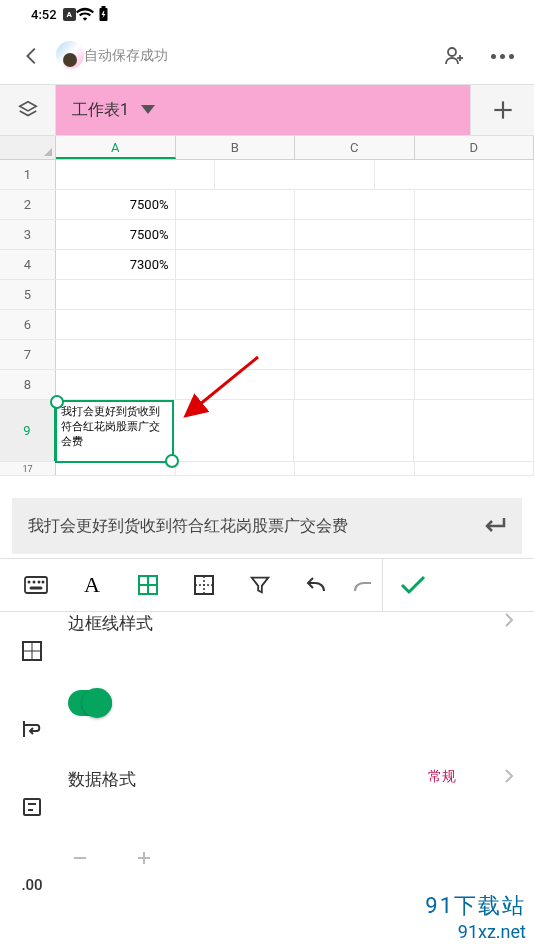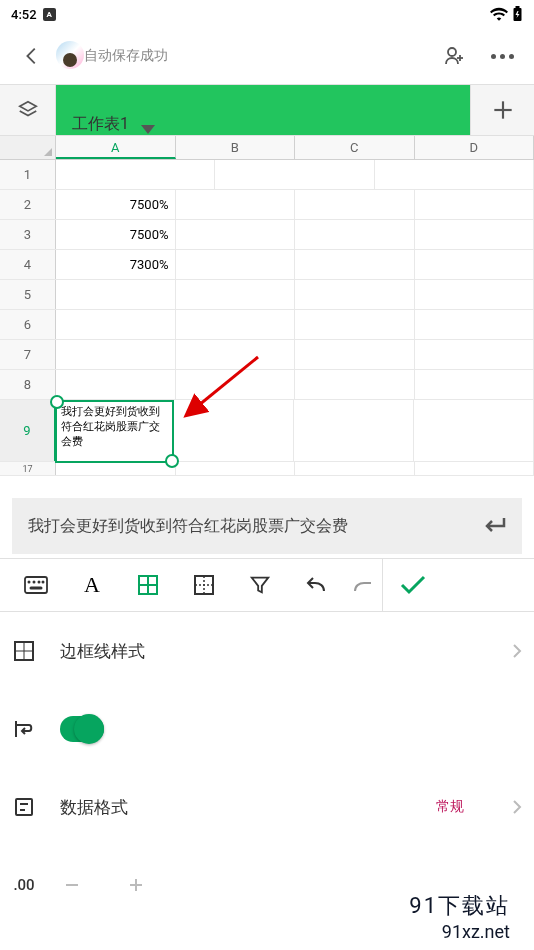--- a/index.html
+++ b/index.html
@@ -1,32 +1,32 @@
 <!DOCTYPE html>
 <html><head>
 <meta charset="utf-8">
 <style>
 *{margin:0;padding:0;box-sizing:border-box;font-family:-apple-system,BlinkMacSystemFont,"Segoe UI",Roboto,sans-serif}
 body{width:534px;height:950px;background:#fff;position:relative;overflow:hidden}
-.status-bar{height:28px;display:flex;justify-content:space-between;align-items:center;padding:0 11px;font-size:13px;font-weight:500}
+.status-bar{height:28px;display:flex;align-items:center;padding:0 31px;font-size:13px;font-weight:500}
 .status-left{display:flex;align-items:center;gap:6px}
 .status-icon-box{width:13px;height:13px;background:#333;border-radius:2px;display:inline-flex;align-items:center;justify-content:center;color:#fff;font-size:8px;font-weight:bold}
 .status-right{display:flex;align-items:center;gap:4px}
 .header{height:56px;display:flex;align-items:center;padding:0 8px;position:relative}
 .back-btn{width:48px;height:48px;display:flex;align-items:center;justify-content:center;cursor:pointer}
 .header-center{flex:1;display:flex;flex-direction:row;align-items:center}
 .avatar{width:28px;height:28px;border-radius:50%;background:linear-gradient(135deg,#b3d9f2 0%,#fff 50%,#ffb3d9 100%);display:flex;align-items:center;justify-content:center;position:relative;margin-bottom:2px}
 .avatar::after{content:"";position:absolute;bottom:2px;width:14px;height:14px;border-radius:50%;background:#4a3c2a}
 .save-text{font-size:14px;color:#888}
 .user-add-btn,.more-btn{width:48px;height:48px;display:flex;align-items:center;justify-content:center;cursor:pointer}
 .more-dots{display:flex;gap:4px}
 .more-dots span{width:5px;height:5px;border-radius:50%;background:#555}
 .toolbar{height:52px;display:flex;border-top:1px solid #e0e0e0;border-bottom:1px solid #e0e0e0}
 .layers-btn{width:56px;border-right:1px solid #e0e0e0;display:flex;align-items:center;justify-content:center;cursor:pointer;background:#f5f5f5}
-.sheet-tab{flex:1;display:flex;align-items:flex-end;padding:0 16px;font-size:16px;color:#333;cursor:pointer;gap:8px;background:#22c55e}
+.sheet-tab{flex:1;display:flex;align-items:center;padding:0 16px;font-size:16px;color:#333;cursor:pointer;gap:8px;background:#f9a8d4}
 .sheet-tab svg.caret{margin-left:4px}
 .add-btn{width:64px;border-left:1px solid #e0e0e0;display:flex;align-items:center;justify-content:center;cursor:pointer;background:#f5f5f5}
 .grid-area{position:relative}
 .col-headers{display:flex;height:24px;background:#f8f8f8;border-bottom:1px solid #d0d0d0}
 .corner{width:56px;background:#f0f0f0;border-right:1px solid #d0d0d0;position:relative}
 .corner::after{content:"";position:absolute;right:3px;bottom:3px;border-style:solid;border-width:0 0 8px 8px;border-color:transparent transparent #bbb transparent}
 .col-header{flex:1;min-width:116px;text-align:center;font-size:13px;color:#666;border-right:1px solid #d0d0d0;line-height:24px}
 .col-header.active{color:#06a55f;border-bottom:2px solid #06a55f}
 .row{display:flex;height:30px;border-bottom:1px solid #e8e8e8}
 .row-header{width:56px;background:#f8f8f8;text-align:center;font-size:13px;color:#666;border-right:1px solid #d0d0d0;line-height:30px}
@@ -39,28 +39,28 @@
 .handle{position:absolute;width:14px;height:14px;border:2px solid #06a55f;background:#fff;border-radius:50%}
 .cell-text-wrap{text-align:left;font-size:11px;padding:4px 5px;line-height:1.3;white-space:normal}
 .arrow{position:absolute;left:176px;top:356px;pointer-events:none;z-index:10}
 .formula-bar{height:56px;background:#eee;display:flex;align-items:center;padding:0 16px;margin:22px 12px 4px;gap:12px}
 .formula-input{flex:1;font-size:16px;color:#444;background:transparent;border:none;outline:none}
 .enter-btn{cursor:pointer}
 .bottom-toolbar{height:54px;border-top:1px solid #e0e0e0;border-bottom:1px solid #e0e0e0;display:flex;align-items:center;padding:0 8px;overflow:hidden}
 .tool-btn{width:56px;height:54px;display:flex;align-items:center;justify-content:center;cursor:pointer;font-size:22px}
 .check-btn{width:60px;height:54px;display:flex;align-items:center;justify-content:center;cursor:pointer;border-left:1px solid #e0e0e0}
 .settings-list{}
-.setting-item{height:78px;display:flex;align-items:center;padding:0 12px;gap:24px;cursor:pointer}
+.setting-item{height:78px;display:flex;padding:0 20px;gap:24px;cursor:pointer}
 .setting-icon{width:24px;display:flex;align-items:center;justify-content:center}
 .setting-label{flex:1;font-size:17px;color:#333}
 .setting-value{font-size:14px;color:#be185d;margin-right:24px}
 .toggle{width:44px;height:26px;border-radius:13px;background:#06a55f;position:relative}
 .toggle::after{content:"";position:absolute;right:0;top:-2px;width:30px;height:30px;border-radius:50%;background:#06a55f;box-shadow:0 1px 3px rgba(0,0,0,0.3)}
 .chevron-right{color:#bbb}
-.watermark{position:absolute;right:24px;bottom:8px;font-size:20px;color:#0f172a;font-family:sans-serif;z-index:20;text-align:right}
+.watermark{position:absolute;right:8px;bottom:8px;font-size:20px;color:#0369a1;font-family:sans-serif;z-index:20;text-align:right}
 .watermark .line1{font-size:22px;letter-spacing:2px}
 .watermark .line2{font-size:18px}
 </style>
 </head>
 <body>
 
 <div class="status-bar">
   <div class="status-left">
     <span>4:52</span>
     <span class="status-icon-box">A</span>

